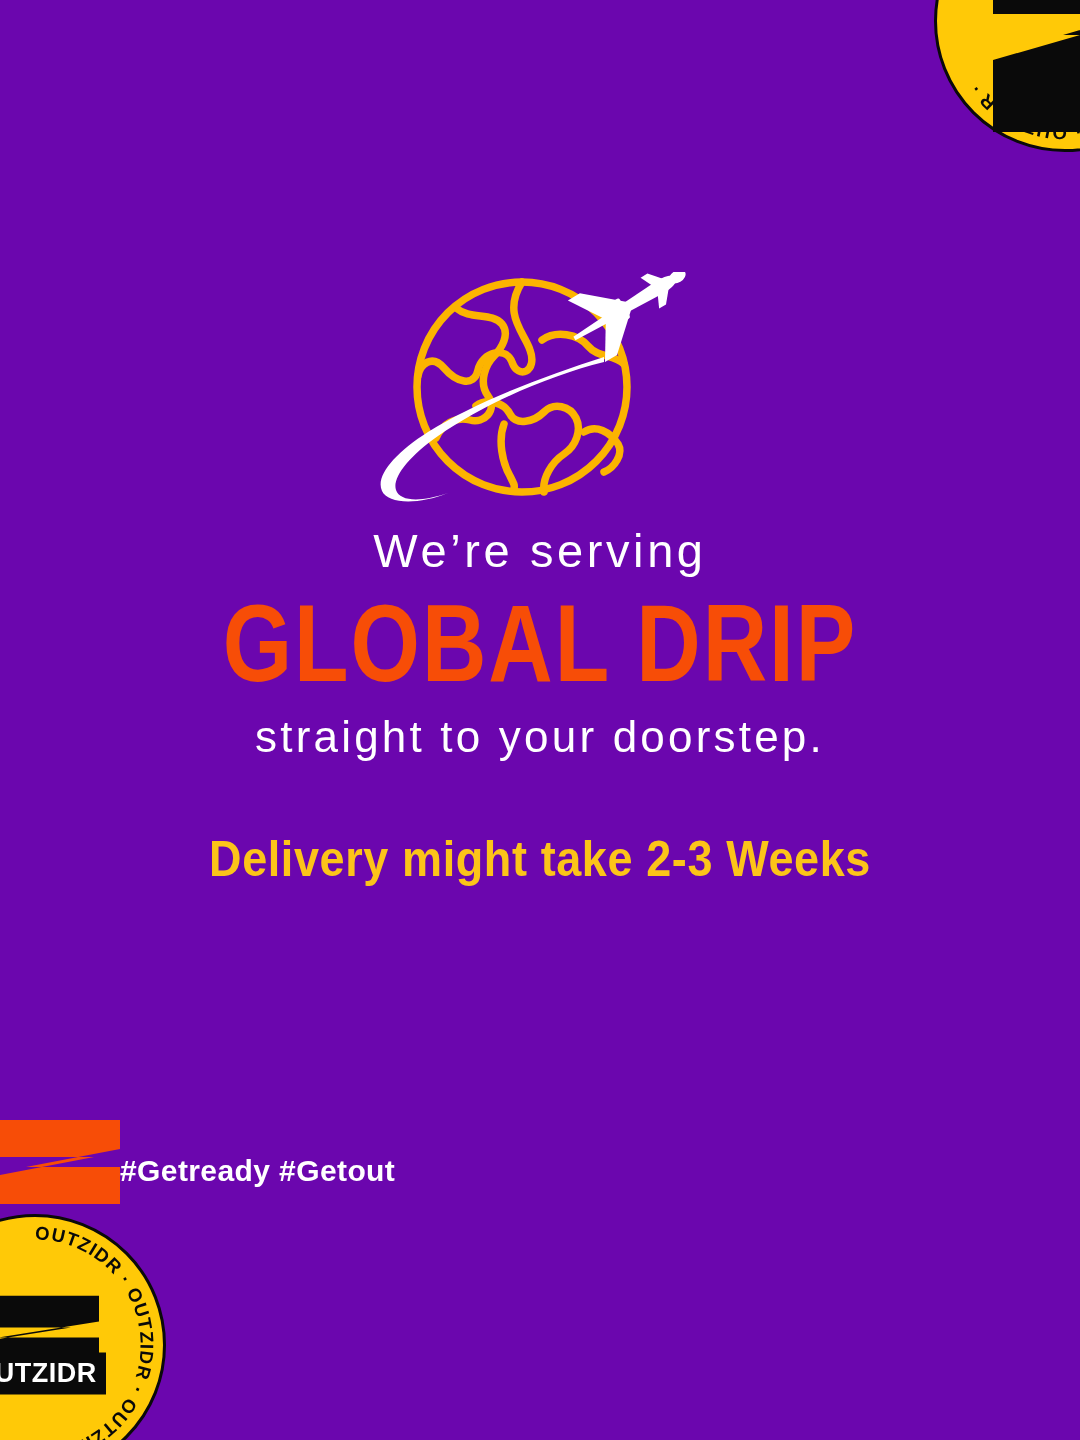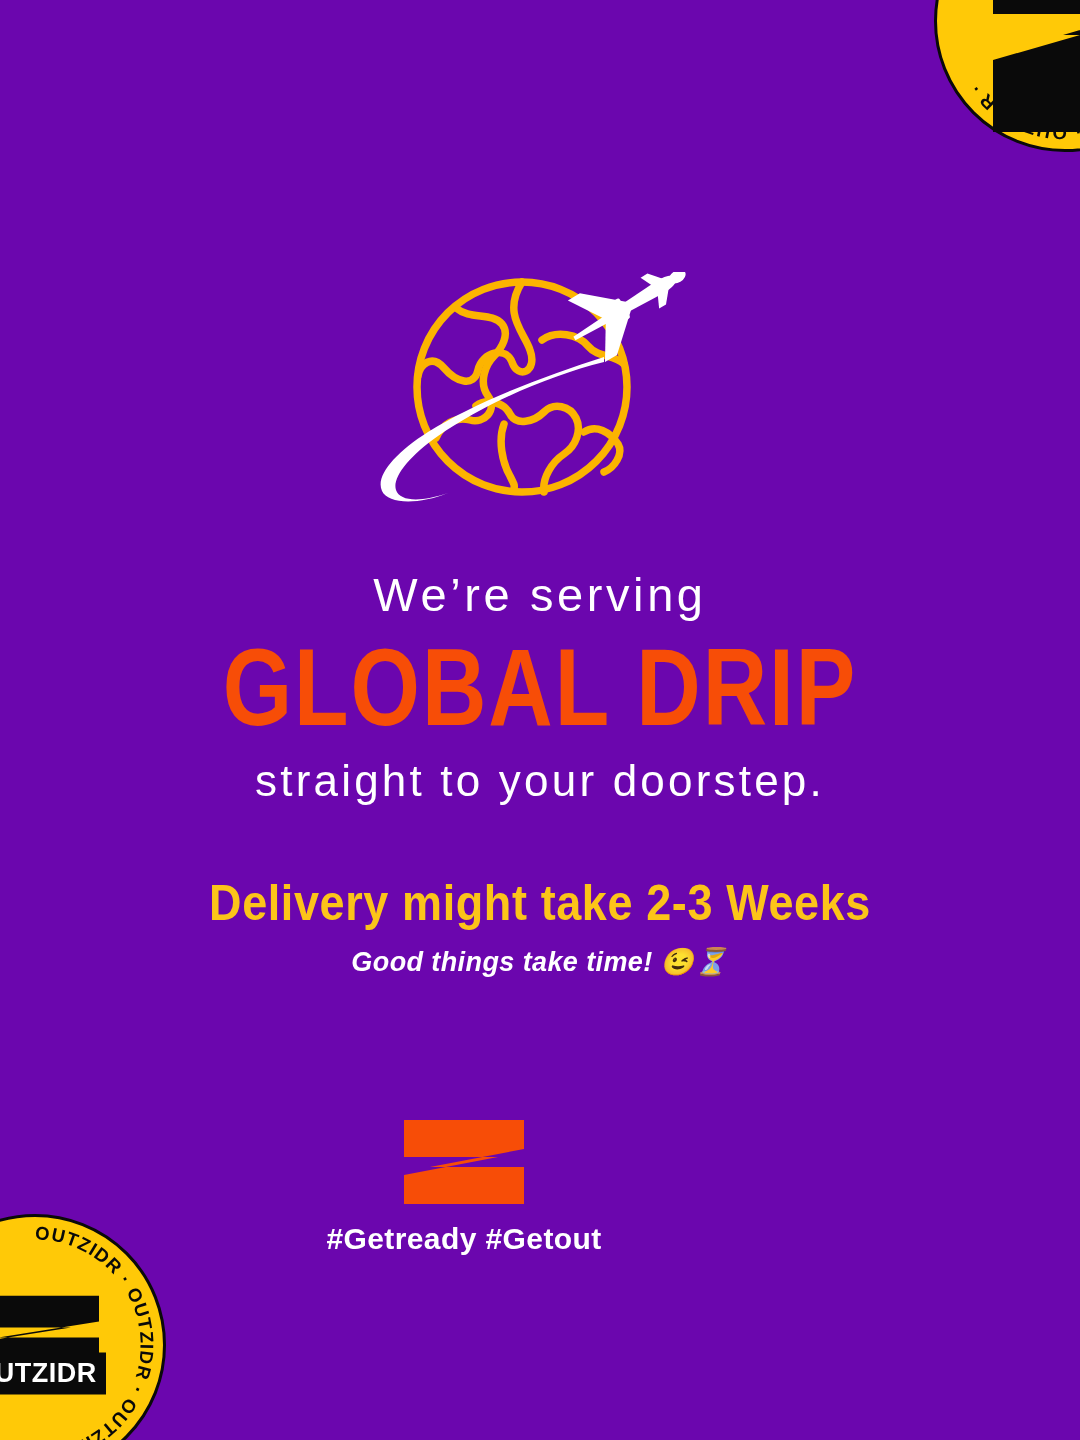--- a/index.html
+++ b/index.html
@@ -93,21 +93,21 @@
     left: 352px;
     top: 272px;
     width: 360px;
     height: 245px;
   }
 
   
   #copy {
     position: absolute;
     left: 0;
-    top: 568px;
+    top: 524px;
     width: 1080px;
     text-align: center;
   }
   .line-serving {
     color: #ffffff;
     font-size: 47px;
     font-weight: 400;
     letter-spacing: 3.6px;
     line-height: 1.16;
   }
@@ -149,21 +149,21 @@
     margin-top: 22px;
   }
 
   
   #footer {
     position: absolute;
     left: 0;
     top: 1120px;
     width: 928px;
     display: flex;
-    flex-direction: column;
+    flex-direction: row;
     align-items: center;
   }
   #footer-z {
     width: 120px;
     height: 84px;
     display: block;
   }
   #footer-hashtags {
     margin-top: 18px;
     color: #ffffff;
@@ -198,21 +198,20 @@
       <rect x="60" y="26" width="7" height="5" rx="2"></rect>
       <rect x="60" y="44" width="7" height="5" rx="2"></rect>
     </g>
   </svg>
 
   <div id="copy">
     <div class="line-serving">We’re serving</div>
     <div class="line-headline">GLOBAL DRIP</div>
     <div class="line-doorstep">straight to your doorstep.</div>
     <div class="line-delivery">Delivery might take 2-3 Weeks</div>
-    <div class="line-subnote">Good things take time! 😉⏳</div>
   </div>
 
   <div id="footer">
     <svg id="footer-z" viewBox="0 0 120 84">
       <path fill="#F74D07" d="M0 0 H120 V29 L26 47 H120 V84 H0 V55 L94 37 H0 Z"></path>
     </svg>
     <div id="footer-hashtags">#Getready #Getout</div>
   </div>
 
   <div class="badge" id="badge-bottom-left">

